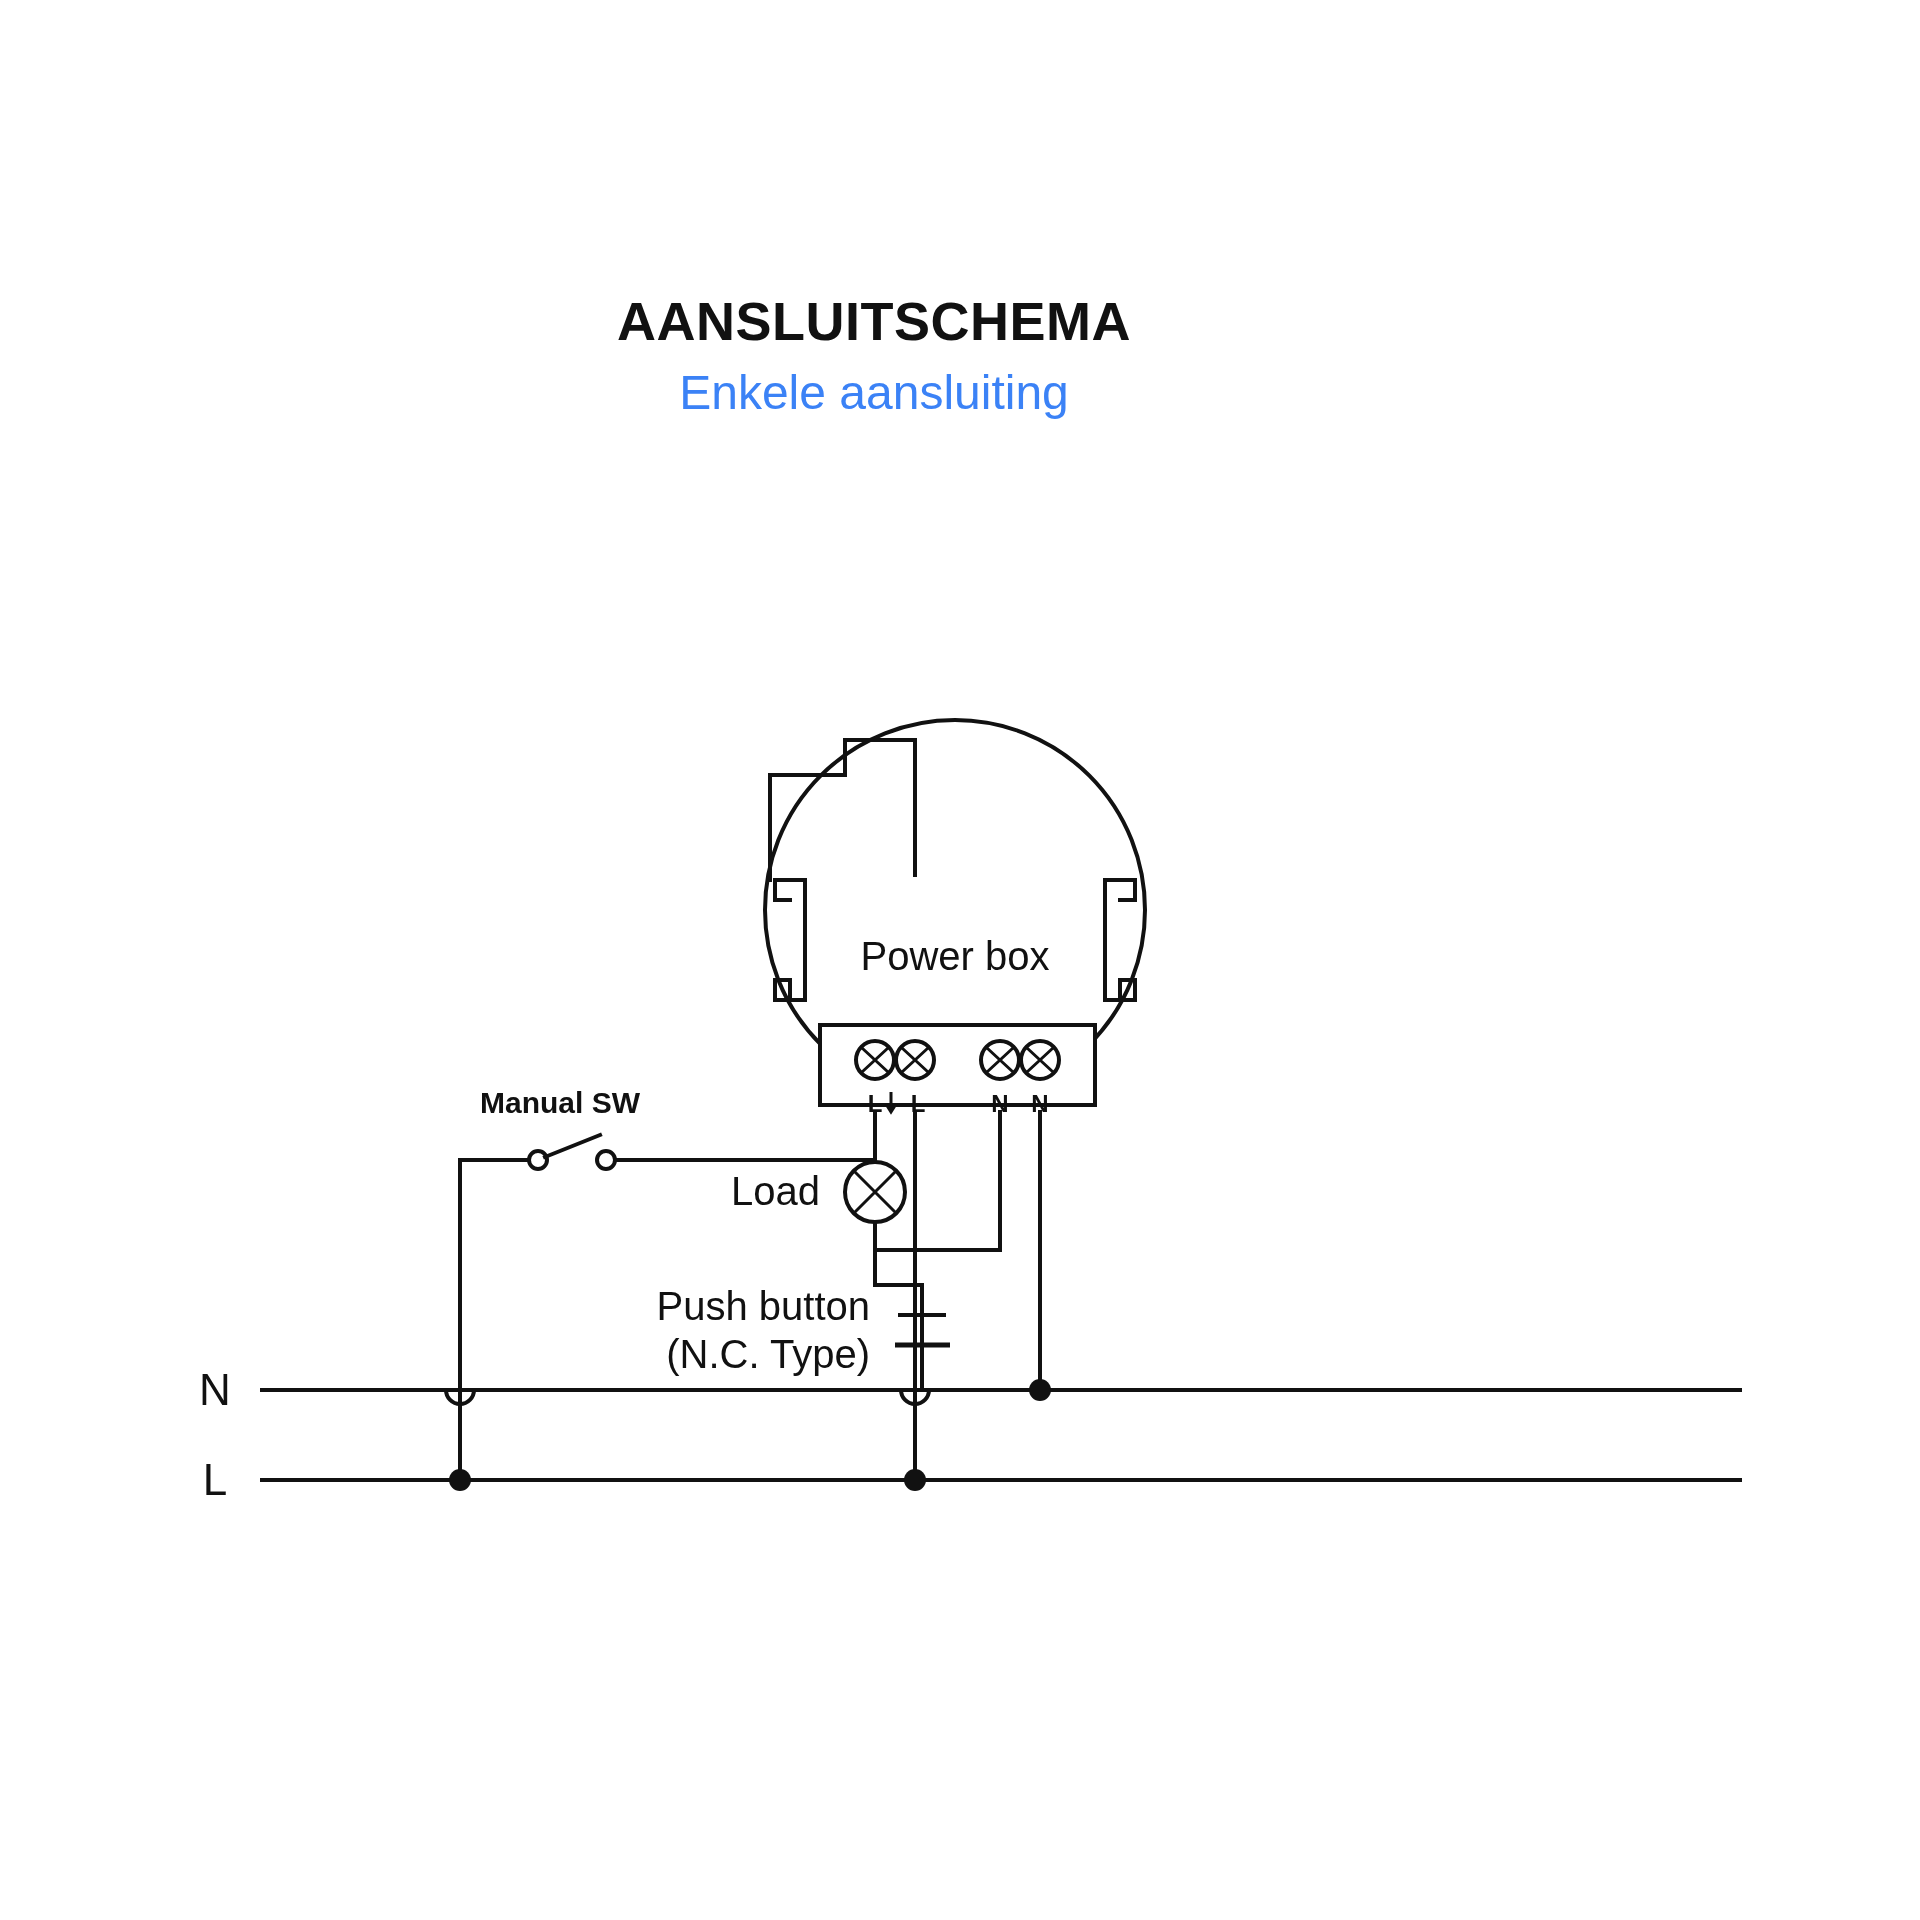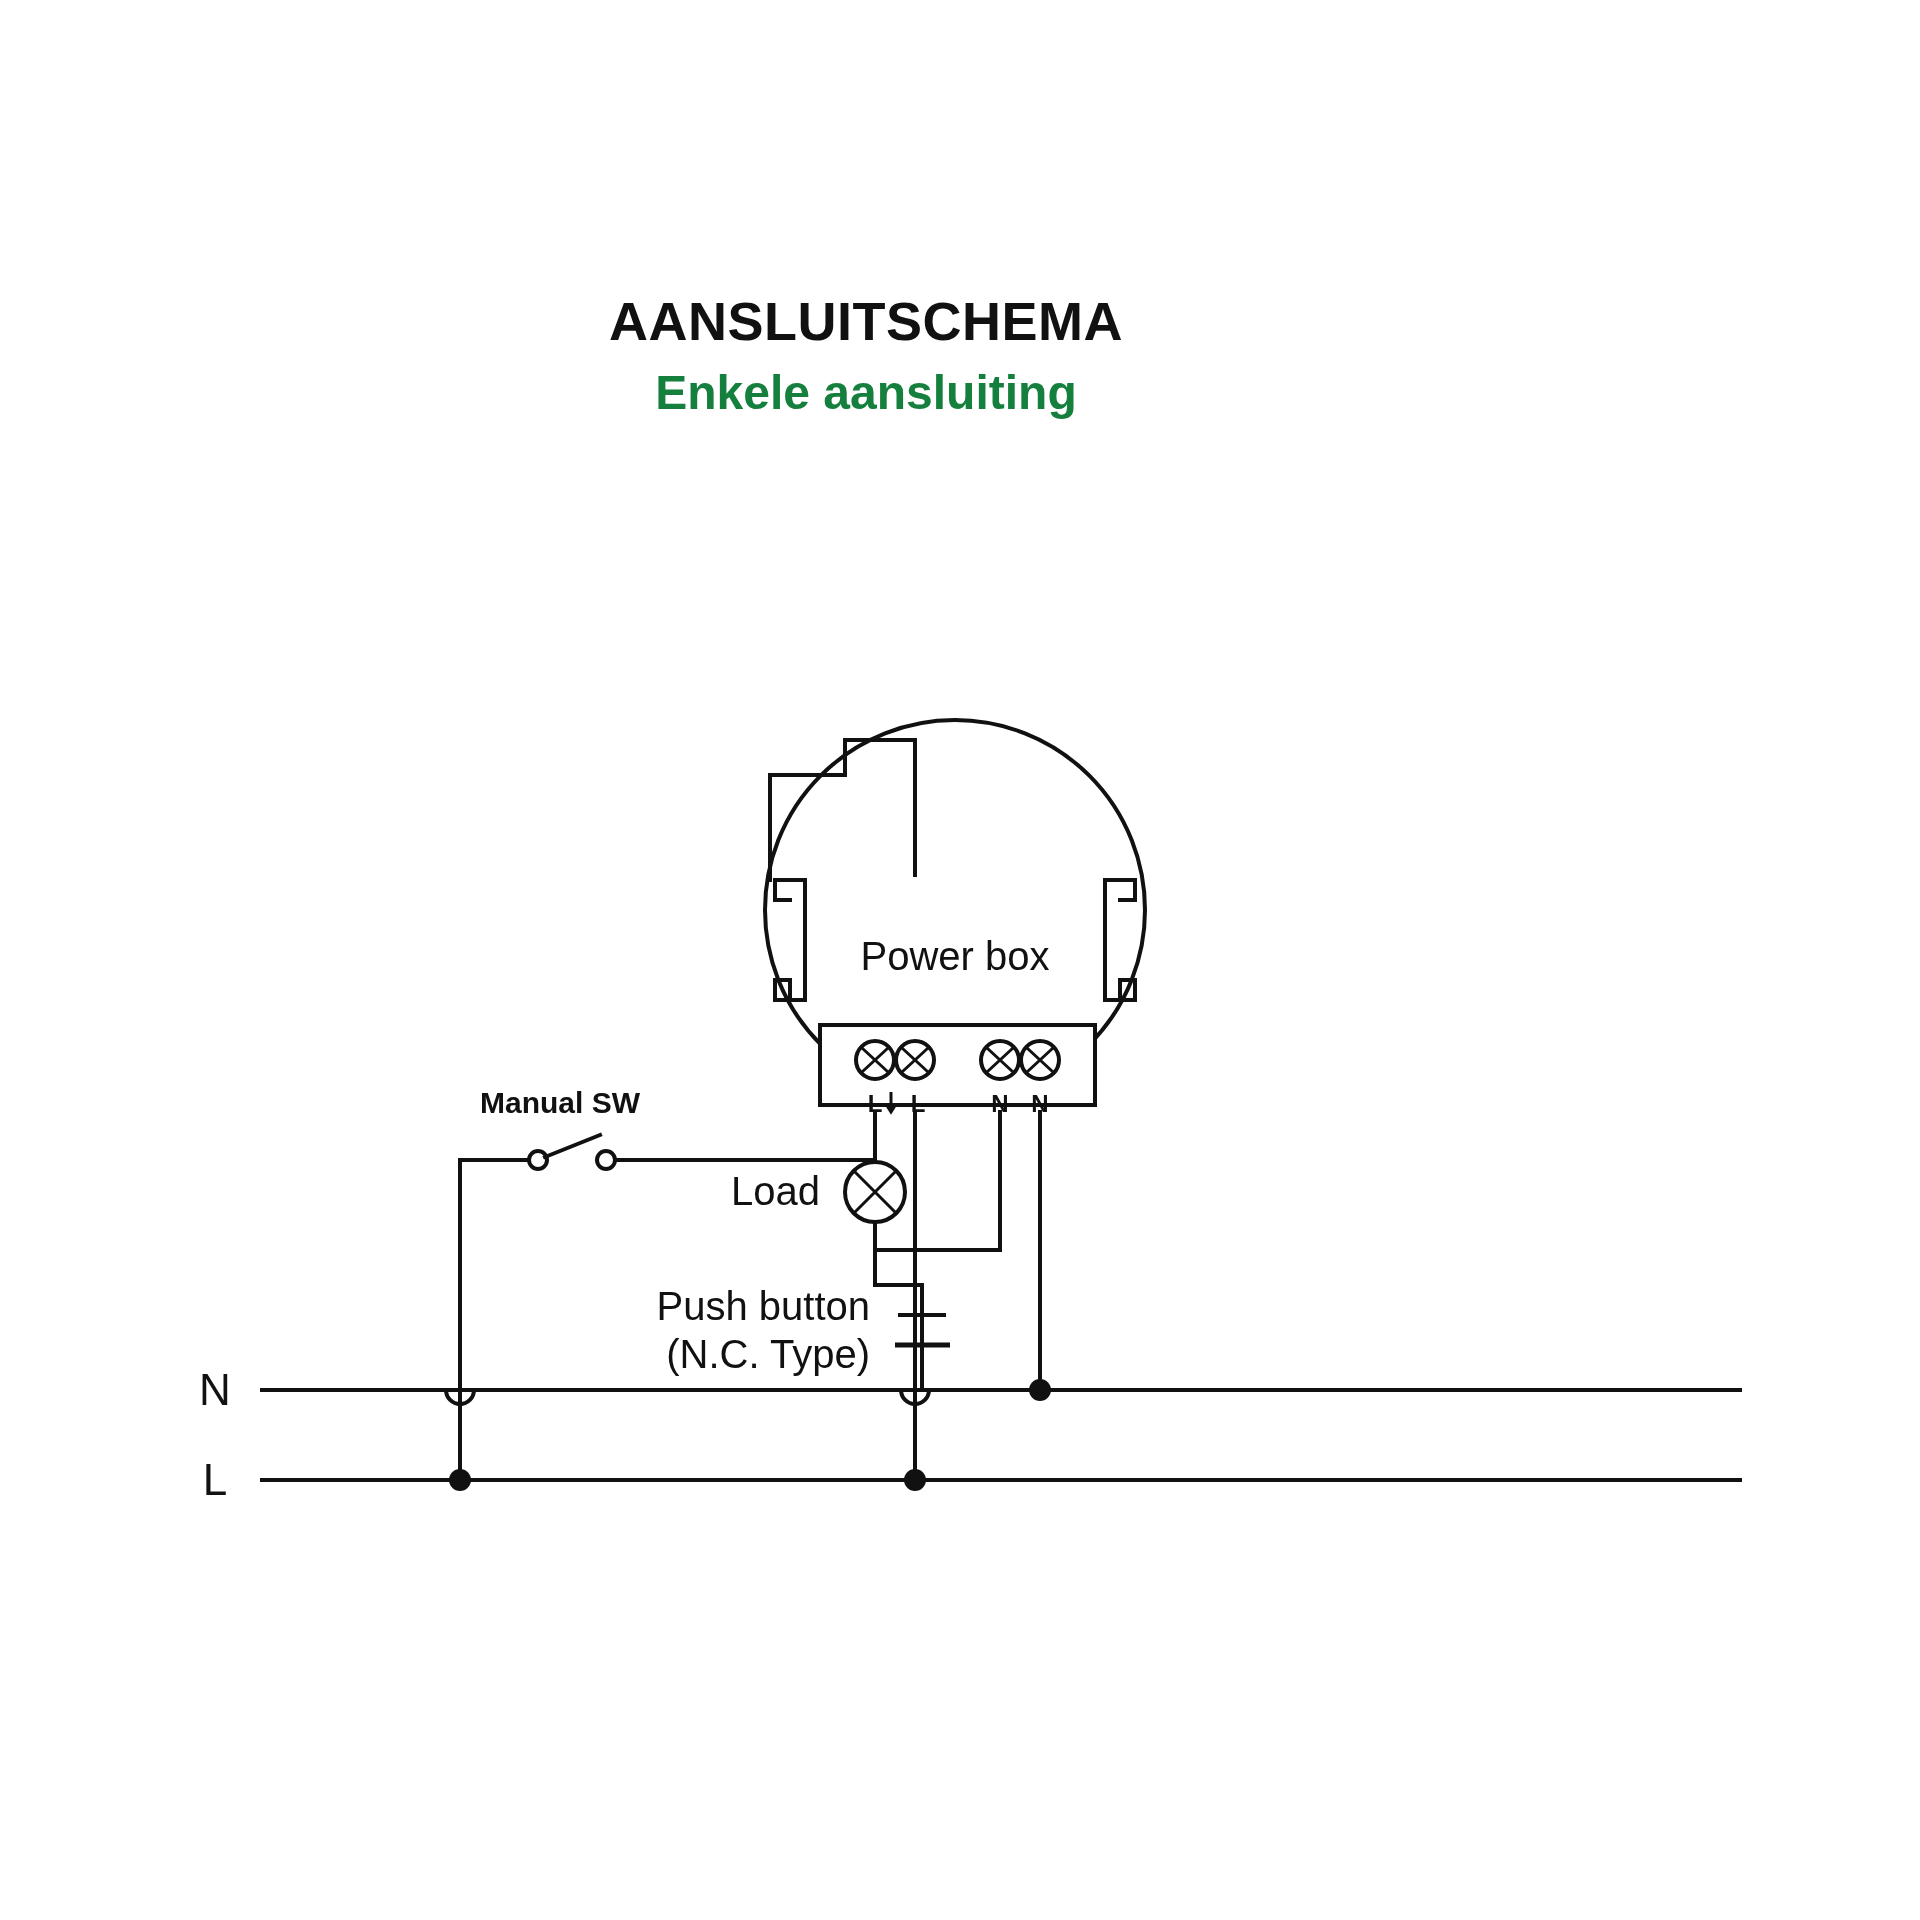--- a/index.html
+++ b/index.html
@@ -16,35 +16,35 @@
     overflow: hidden;
   }
   .page {
     position: relative;
     width: 1920px;
     height: 1920px;
   }
   .title-block {
     position: absolute;
     top: 290px;
-    left: 4px;
+    left: 12px;
     width: 1724px;
     text-align: center;
   }
   .title-main {
     font-size: 54px;
     font-weight: bold;
     letter-spacing: 0.5px;
     color: #111111;
     line-height: 1.15;
   }
   .title-sub {
     font-size: 48px;
-    font-weight: bold;
-    color: #15803d;
+    font-weight: normal;
+    color: #3b82f6;
     line-height: 1.2;
     margin-top: 12px;
   }
   .diagram-wrap {
     position: absolute;
     top: 0;
     left: 0;
     width: 1876px;
     height: 1920px;
   }

